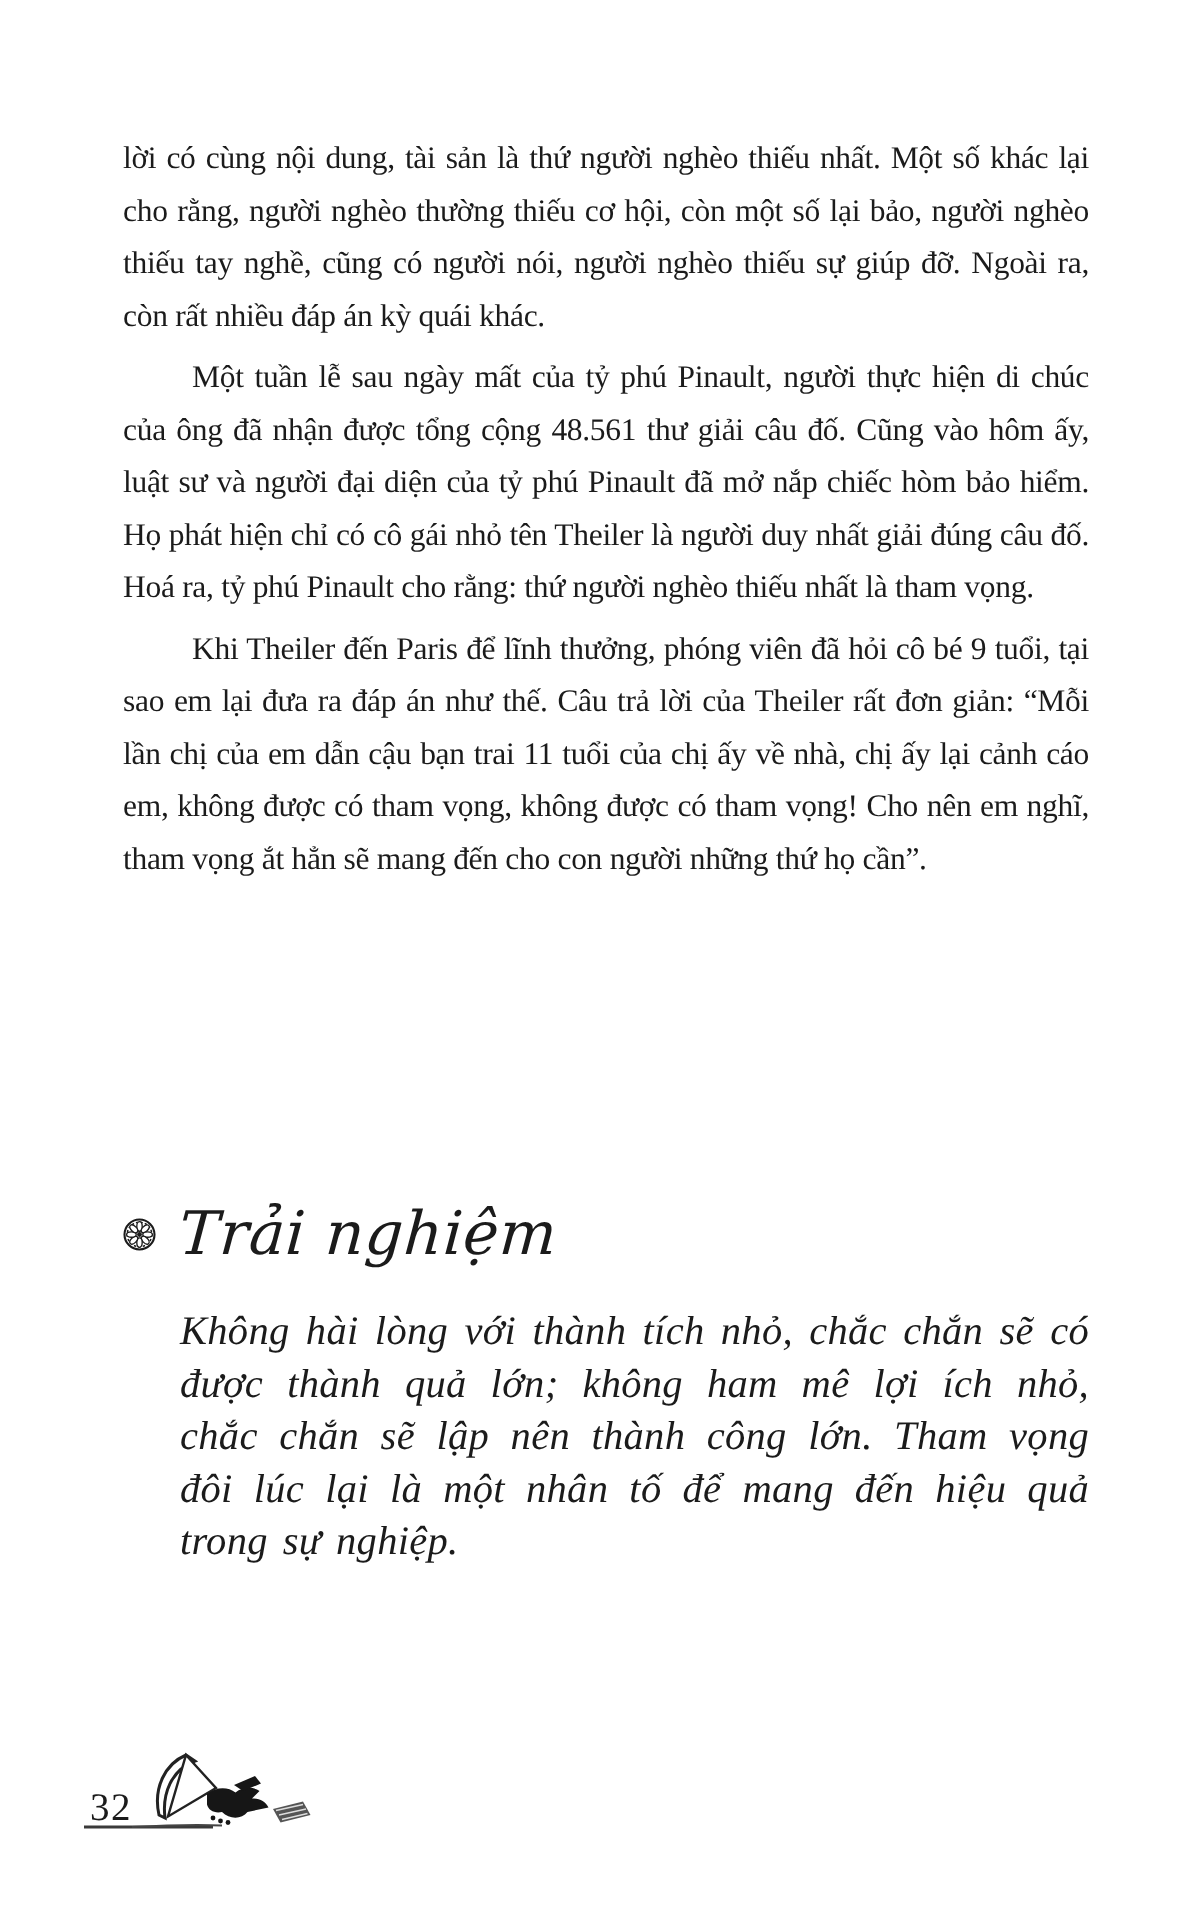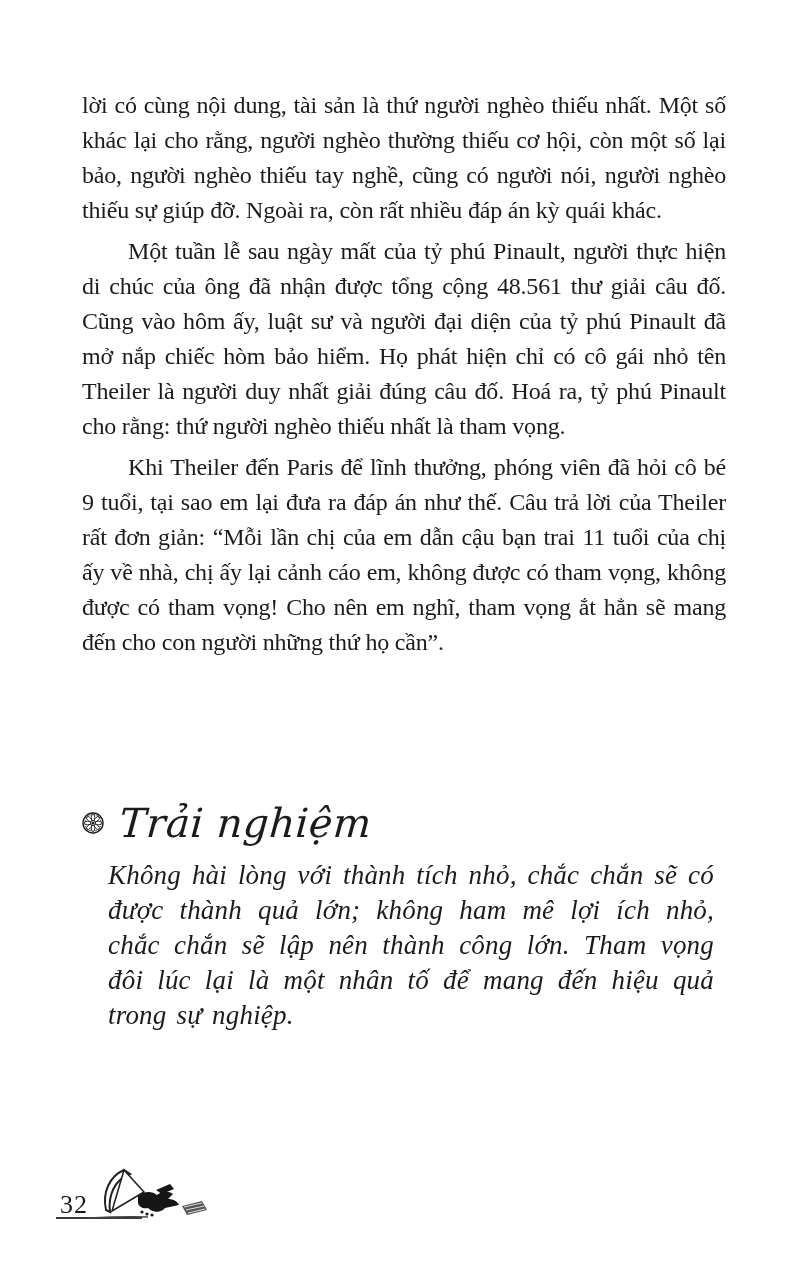--- a/index.html
+++ b/index.html
@@ -18,21 +18,21 @@
     overflow: hidden;
   }
   .text-block {
     position: absolute;
     left: 82px;
     top: 88px;
     width: 644px;
   }
   .par {
     margin: 0 0 6px 0;
-    font-size: 24px;
+    font-size: 21px;
     line-height: 35px;
     letter-spacing: -0.2px;
     text-align: justify;
     text-justify: inter-word;
   }
   .par.indent {
     text-indent: 46px;
   }
   .section-header {
     position: absolute;
@@ -58,21 +58,21 @@
     letter-spacing: 0.5px;
     transform: skewX(-4deg);
     transform-origin: left bottom;
     white-space: nowrap;
   }
   .experience {
     position: absolute;
     left: 108px;
     top: 858px;
     width: 606px;
-    margin: 0;
+    margin: 12px;
     font-style: italic;
     font-size: 27px;
     line-height: 35px;
     letter-spacing: 0.2px;
     word-spacing: 3px;
     text-align: justify;
     text-justify: inter-word;
   }
   .footer {
     position: absolute;

